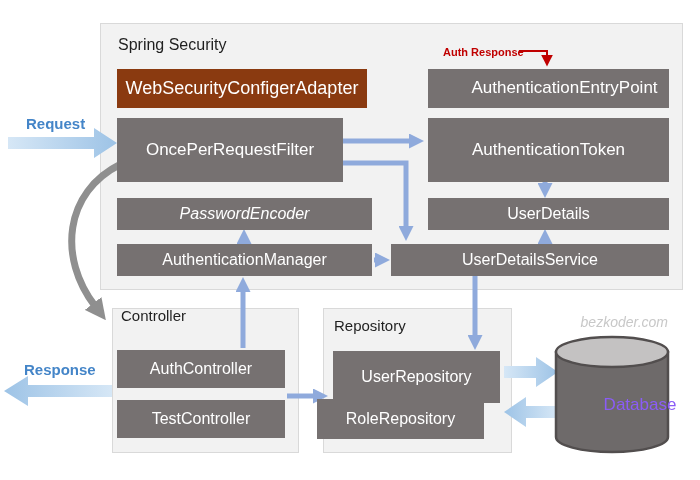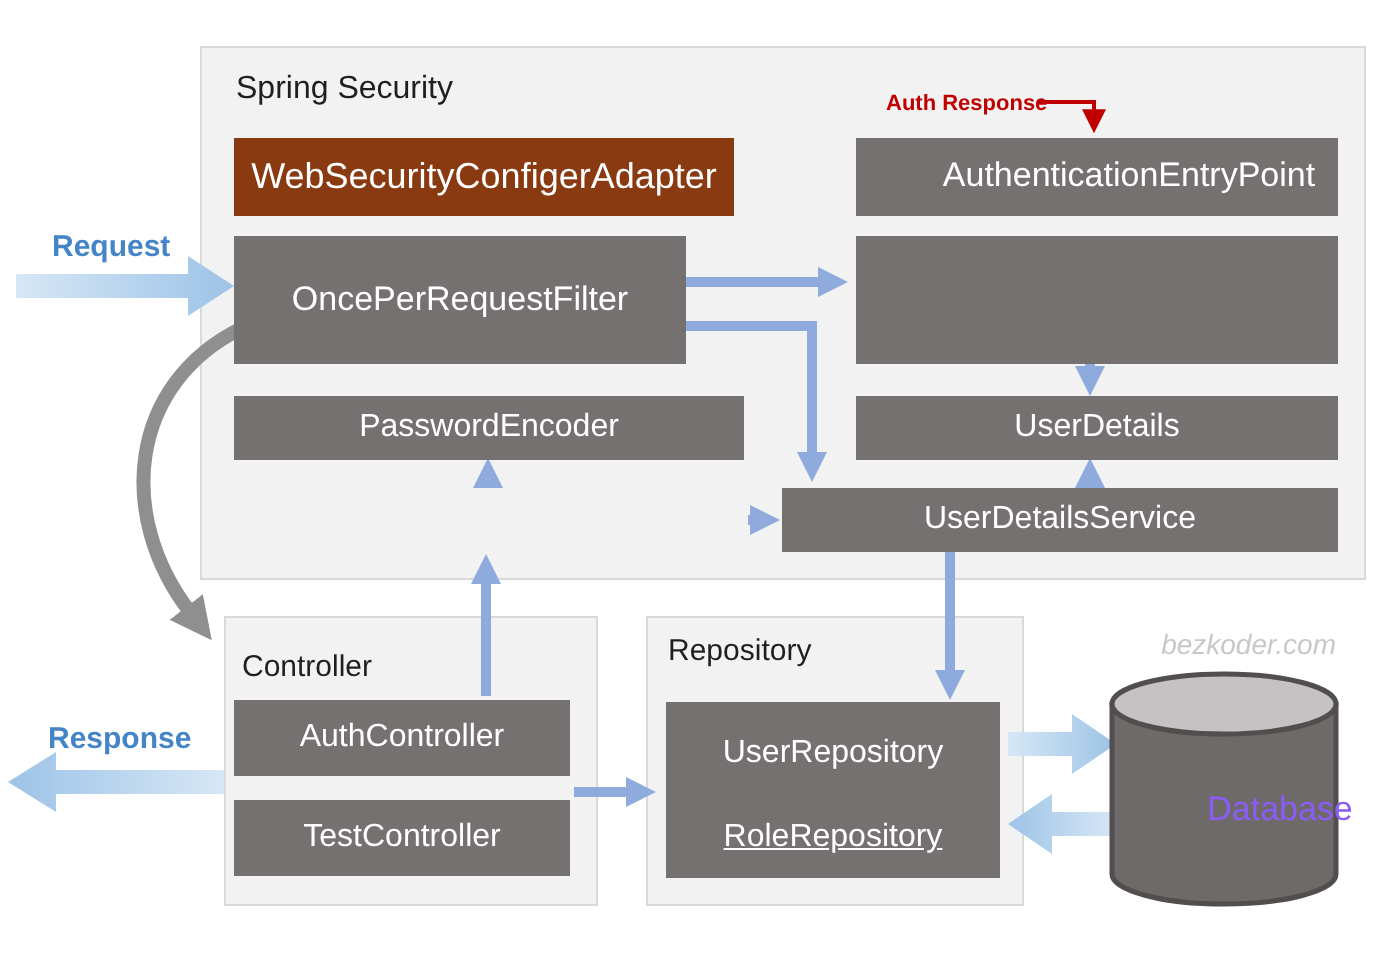--- a/index.html
+++ b/index.html
@@ -85,37 +85,39 @@
 
     <path class="redline" marker-end="url(#mred)" d="M519,51 H547 V57"></path>
 
     <path class="curve" marker-end="url(#mgray)" d="M121,164 C64,192 58,258 95,306"></path>
 
     <path class="dbBody" d="M556,352 L556,437 A56,15 0 0 0 668,437 L668,352 Z"></path>
     <ellipse class="dbTop" cx="612" cy="352" rx="56" ry="15"></ellipse>
   </svg>
 
   <div class="ctitle ss-title" style="left:118px; top:36px;">Spring Security</div>
-  <div class="ctitle" style="left:121px; top:325px;">Controller</div>
+  <div class="ctitle" style="left:121px; top:307px;">Controller</div>
   <div class="ctitle" style="left:334px; top:317px;">Repository</div>
 
   <div class="box brown fs18" style="left:117px; top:69px; width:250px; height:39px;">WebSecurityConfigerAdapter</div>
   <div class="box fs17" style="left:428px; top:69px; width:241px; height:39px;padding-left:32px;">AuthenticationEntryPoint</div>
   <div class="box fs17" style="left:117px; top:118px; width:226px; height:64px;">OncePerRequestFilter</div>
   <div class="box fs17" style="left:428px; top:118px; width:241px; height:64px;">
+    <span>AuthenticationToken</span>
   </div>
-  <div class="box fs16" style="left:117px; top:198px; width:255px; height:32px;">PasswordEncoder</div>
+  <div class="box fs16" style="left:117px; top:198px; width:255px; height:32px;font-style:italic;">PasswordEncoder</div>
   <div class="box fs16" style="left:428px; top:198px; width:241px; height:32px;">UserDetails</div>
+  <div class="box fs16" style="left:117px; top:244px; width:255px; height:32px;">AuthenticationManager</div>
   <div class="box fs16" style="left:391px; top:244px; width:278px; height:32px;">UserDetailsService</div>
 
   <div class="box fs16" style="left:117px; top:350px; width:168px; height:38px;">AuthController</div>
   <div class="box fs16" style="left:117px; top:400px; width:168px; height:38px;">TestController</div>
 
   <div class="box fs16" style="left:333px; top:351px; width:167px; height:52px;">UserRepository</div>
-  <div class="box fs16" style="left:333px; top:399px; width:167px; height:40px;text-decoration:underline;">RoleRepository</div>
+  <div class="box fs16" style="left:317px; top:399px; width:167px; height:40px;">RoleRepository</div>
 
   <div class="blue-label" style="left:26px; top:115px;">Request</div>
   <div class="blue-label" style="left:24px; top:361px;">Response</div>
   <div class="red-label" style="left:443px; top:46px;">Auth Response</div>
   <div class="dblabel">Database</div>
   <div class="watermark">bezkoder.com</div>
 
 </div>
 
 </body></html>

